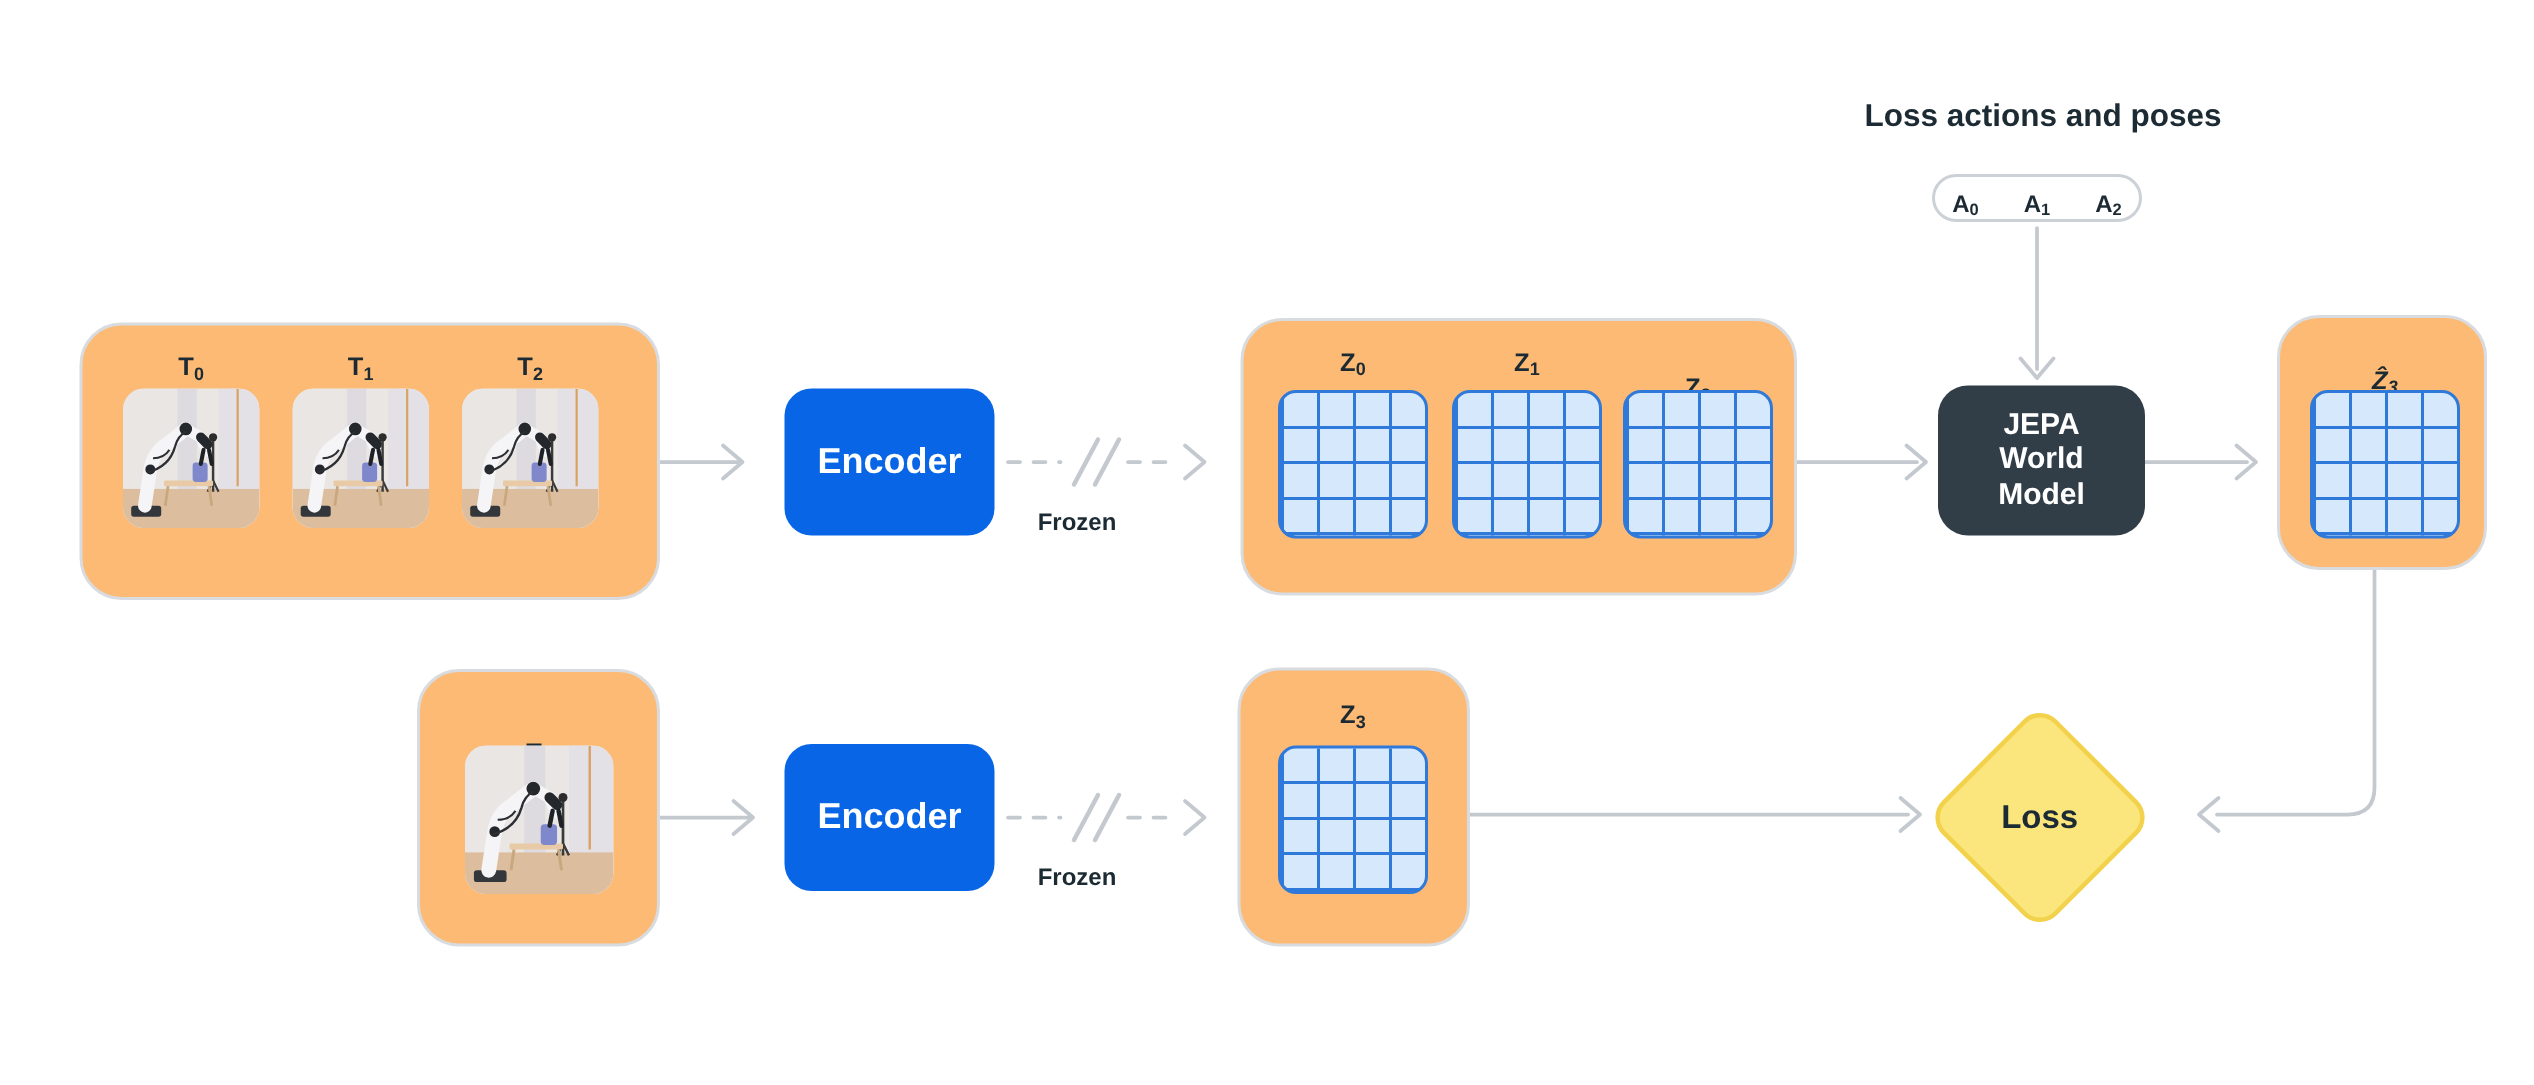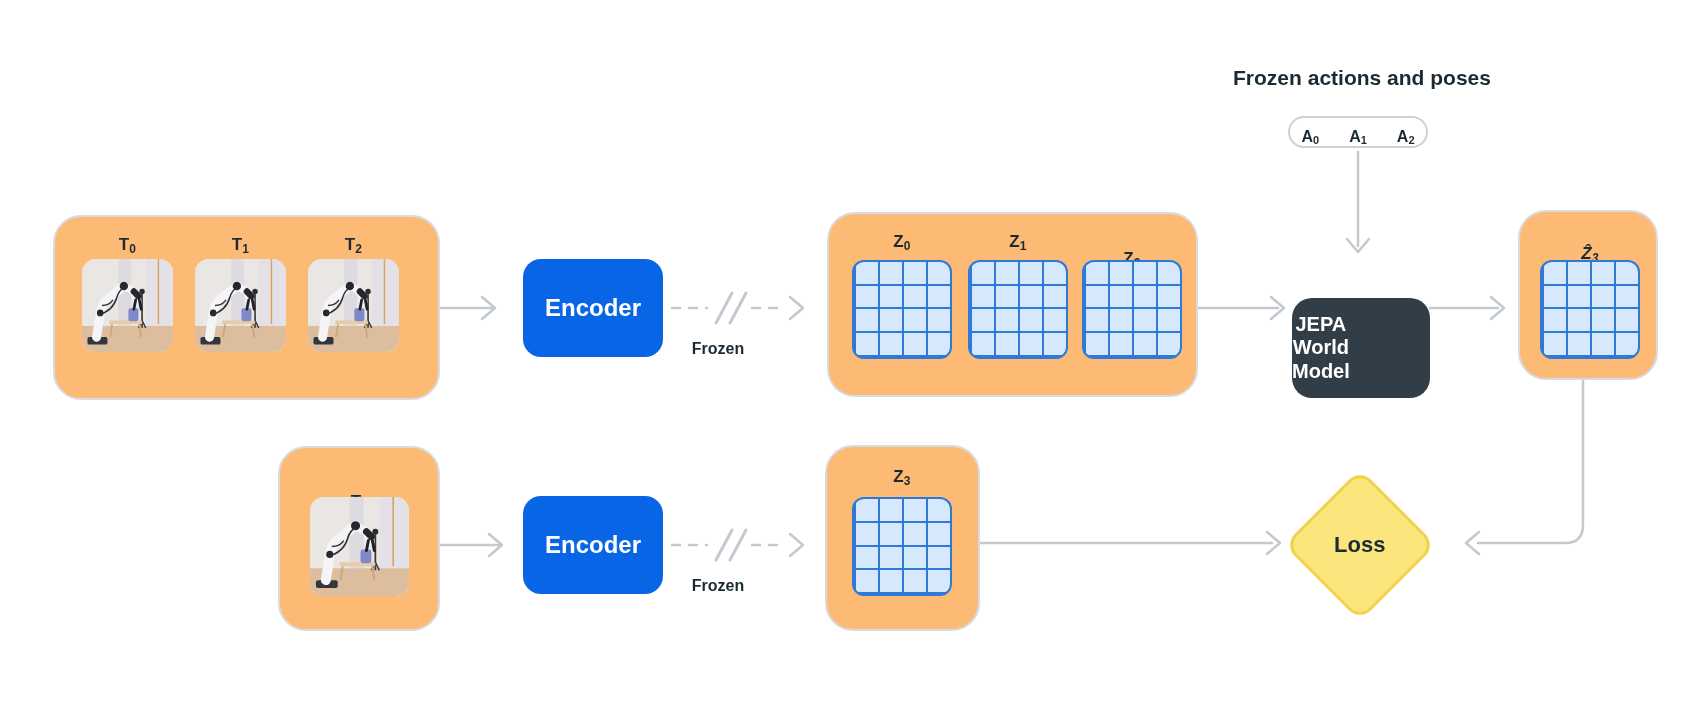--- a/index.html
+++ b/index.html
@@ -31,21 +31,21 @@
   }
 
   .encoder{
     position:absolute;width:140px;height:98px;border-radius:18px;background:#0866E6;
     color:#ffffff;font-weight:700;font-size:24px;display:flex;align-items:center;justify-content:center;
   }
 
   .jepa{
     position:absolute;left:1292px;top:257px;width:138px;height:100px;border-radius:20px;
     background:#313E48;color:#ffffff;font-weight:700;font-size:20px;line-height:1.16;
-    display:flex;align-items:center;justify-content:flex-start;text-align:center;margin-top:41px;
+    display:flex;align-items:center;justify-content:center;text-align:center;
   }
 
   .frozen{position:absolute;width:140px;text-align:center;font-weight:700;font-size:16px;color:#1C2B33;}
 
   .caption{position:absolute;left:1192px;top:66px;width:340px;text-align:center;font-weight:700;font-size:21px;color:#1C2B33;}
 
   .abox{
     position:absolute;left:1288px;top:116px;width:140px;height:32px;border-radius:18px;
     border:2px solid #CBD1D6;background:#ffffff;box-sizing:border-box;
     display:flex;align-items:flex-end;justify-content:center;gap:30px;
@@ -126,21 +126,21 @@
         <path d="M489 534 L502 545 L489 556"></path>
 
       <path d="M672 545 H707" stroke-dasharray="8 9"></path>
       <path d="M752 545 H778" stroke-dasharray="8 9"></path>
       <path d="M716 560 L732 530" stroke-width="3"></path>
         <path d="M730 560 L746 530" stroke-width="3"></path>
       <path d="M790 534 L803 545 L790 556"></path>
     </g>
   </svg>
 
-  <div class="caption">Frozen actions and poses</div>
+  <div class="caption">Loss actions and poses</div>
   <div class="abox">
     <span class="atok"><span>A</span><sub>0</sub></span>
     <span class="atok"><span>A</span><sub>1</sub></span>
     <span class="atok"><span>A</span><sub>2</sub></span>
   </div>
 
   <div class="frame-box" style="left:53px;top:215px;width:387px;height:185px;">
     <div class="tok" style="left:27px;top:18px;width:91px;"><span>T</span><sub>0</sub></div>
     <div class="tok" style="left:140px;top:18px;width:91px;"><span>T</span><sub>1</sub></div>
     <div class="tok" style="left:253px;top:18px;width:91px;"><span>T</span><sub>2</sub></div>

